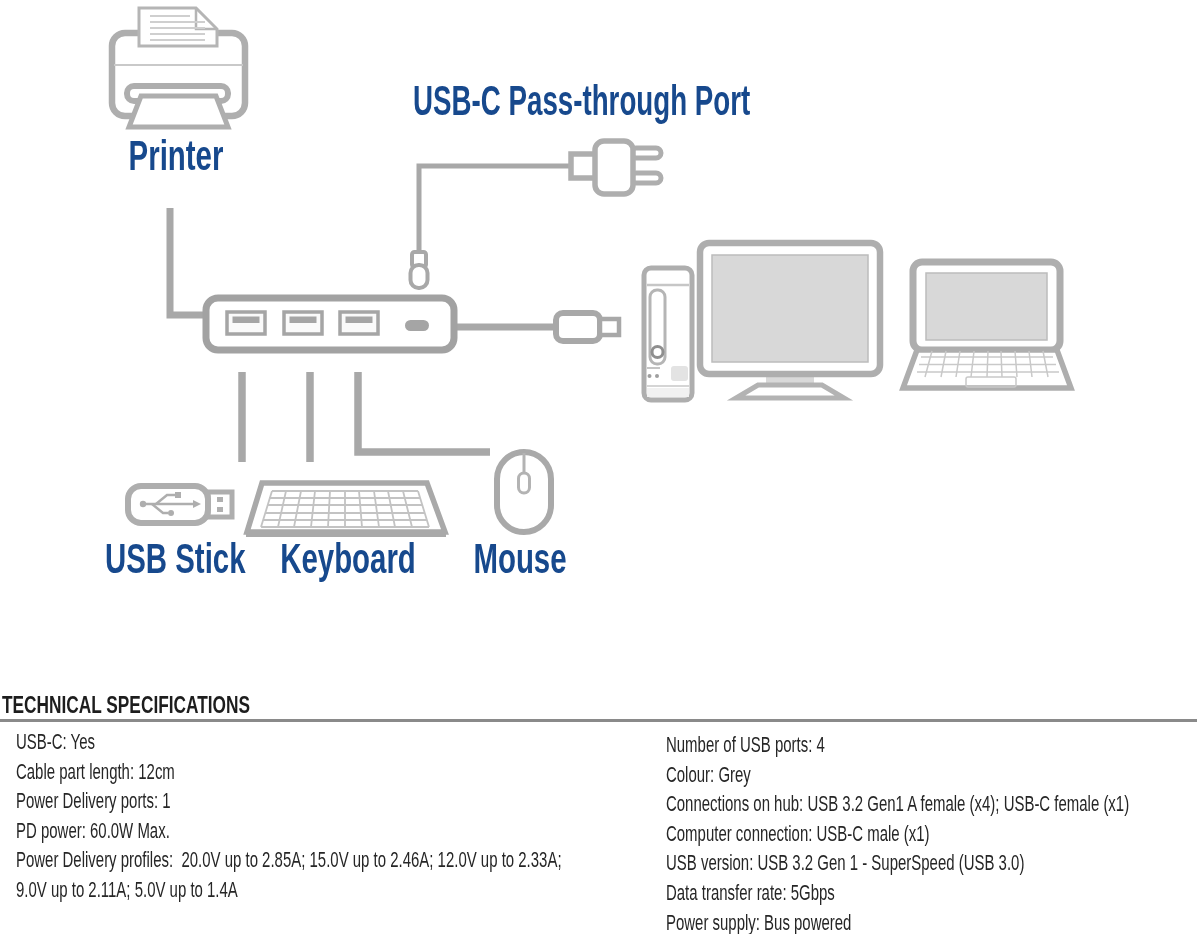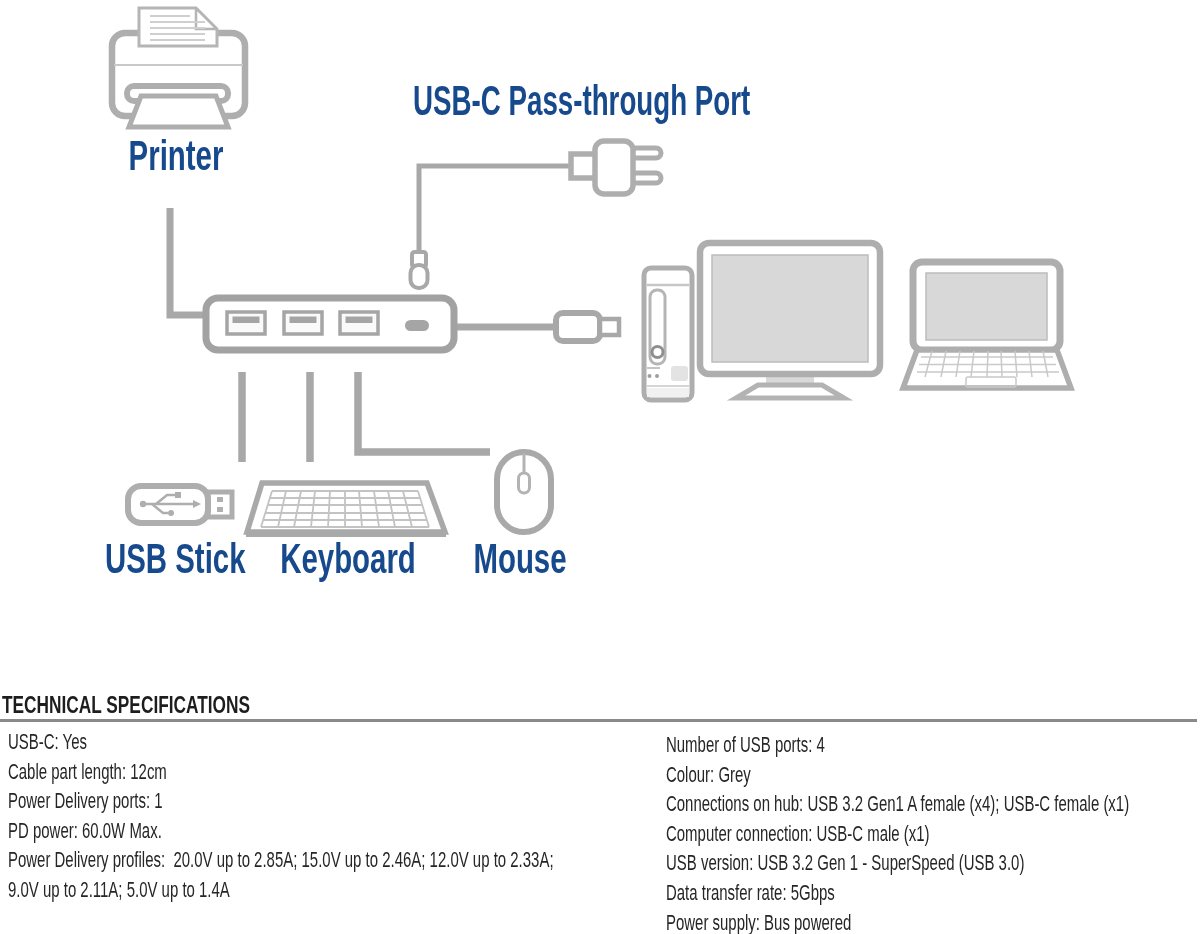--- a/index.html
+++ b/index.html
@@ -11,21 +11,21 @@
   .lbl.center{width:200px;text-align:center;transform-origin:50% 0;}
   .lbl-printer{left:76px;top:135px;}
   .lbl-stick{left:75px;top:538px;}
   .lbl-keyboard{left:248px;top:538px;}
   .lbl-mouse{left:420px;top:538px;}
   .lbl-pass{left:413px;top:80px;transform:scaleX(.66);transform-origin:0 0;}
   .specs-heading{position:absolute;left:2px;top:692px;margin:0;font-size:24px;font-weight:700;
        color:#1d1d1d;line-height:26px;white-space:pre;transform:scaleX(.72);transform-origin:0 0;}
   .rule{position:absolute;left:0;top:719px;width:1197px;height:3px;background:#8a8a8a;}
   .col{position:absolute;}
-  .colL{left:8px;top:727px;}
+  .colL{left:16px;top:727px;}
   .colR{left:666px;top:730px;}
   .line{font-size:22px;line-height:29.6px;color:#262626;white-space:pre;
         transform:scaleX(.68);transform-origin:0 0;}
 </style>
 </head>
 <body>
 
 <div class="canvas">
 
   <svg class="art" width="1200" height="680" viewBox="0 0 1200 680">

